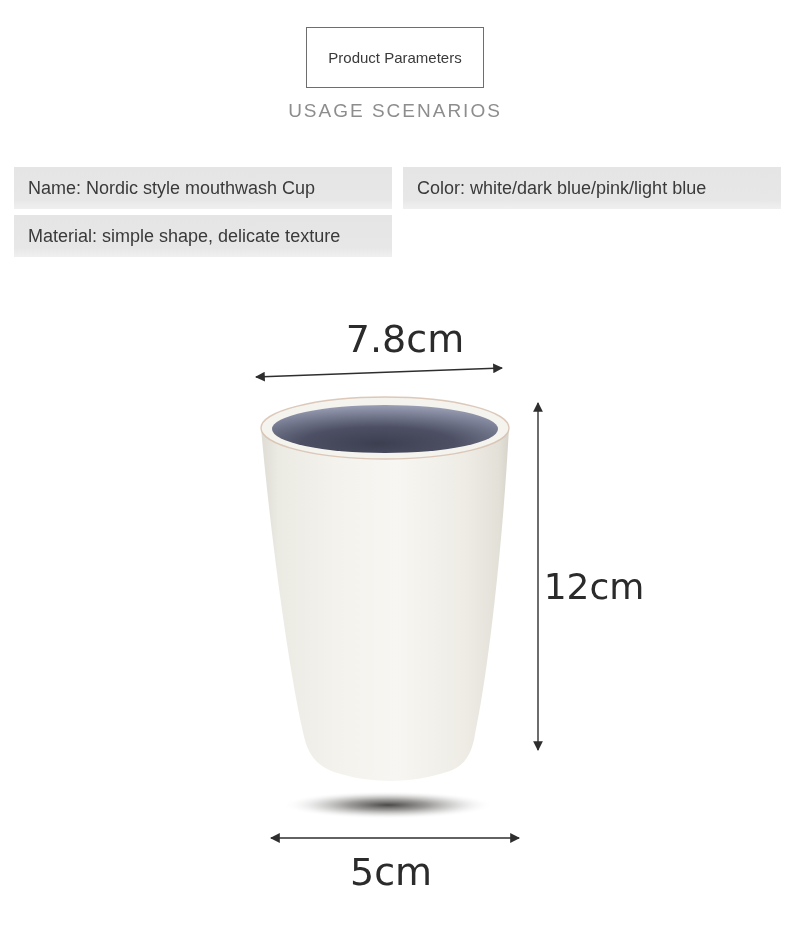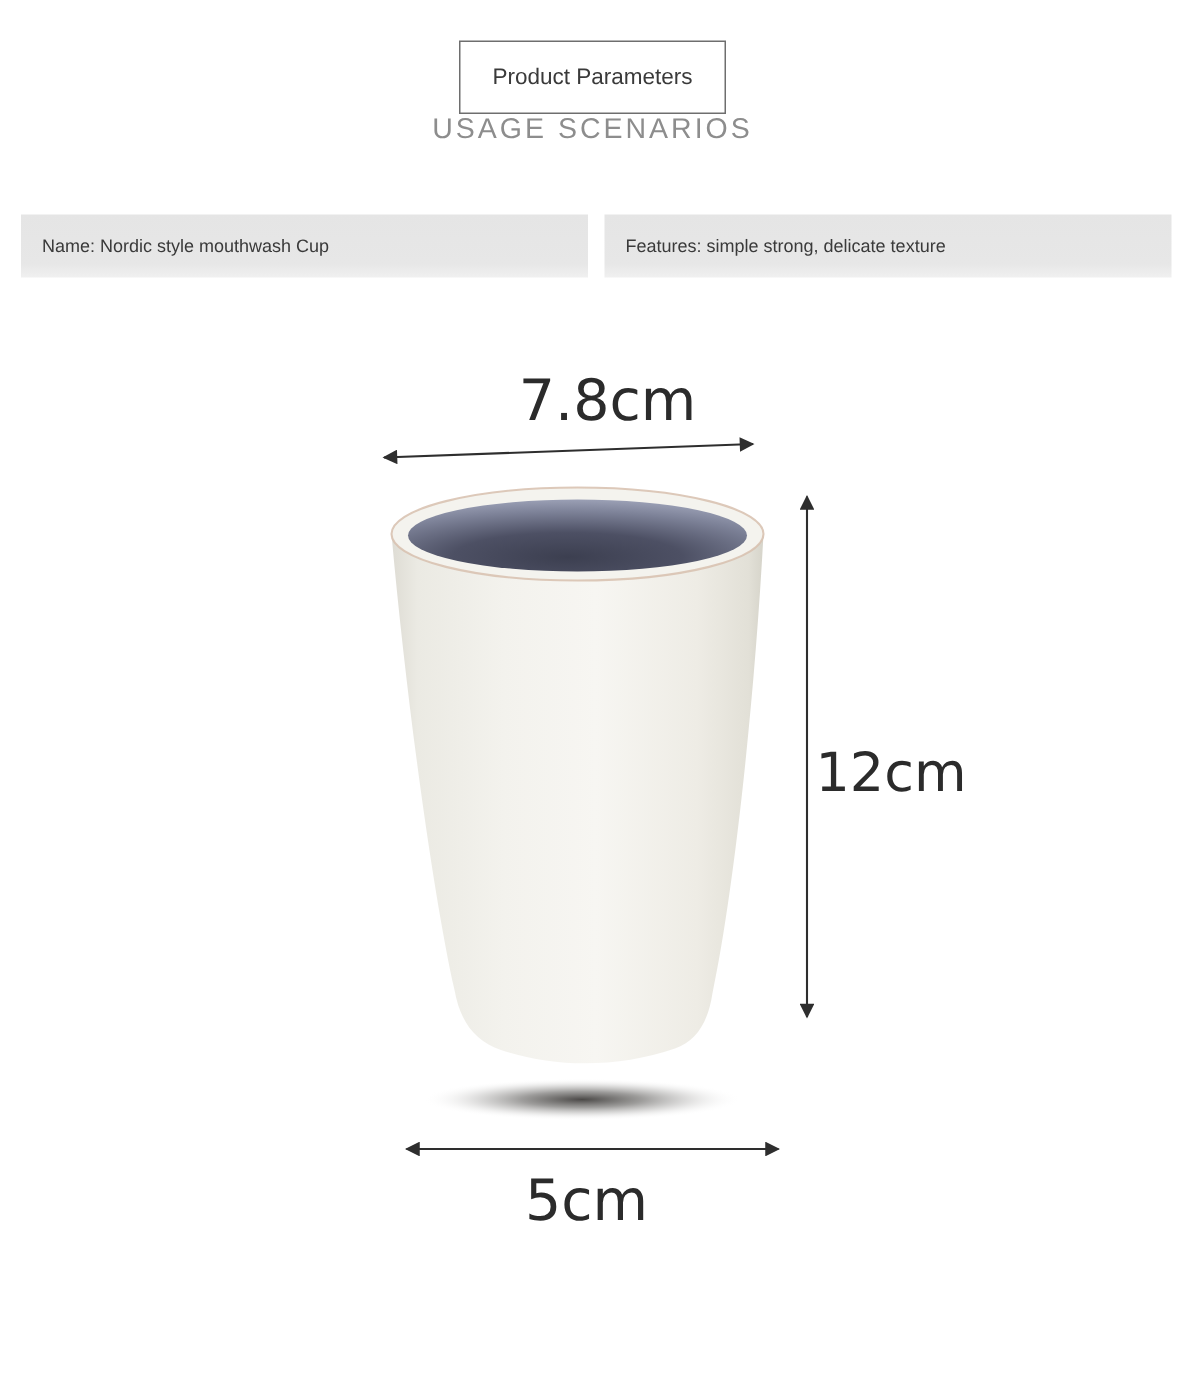--- a/index.html
+++ b/index.html
@@ -5,50 +5,51 @@
   * { margin: 0; padding: 0; box-sizing: border-box; }
   html, body { background: #ffffff; }
   body {
     width: 790px; height: 933px;
     font-family: "Liberation Sans", sans-serif;
     color: #333333;
     overflow: hidden;
     position: relative;
   }
   .param-button {
-    width: 178px; height: 49px;
+    width: 178px; height: 61px;
     margin: 27px auto 0 auto;
     border: 1px solid #6e6e6e;
     display: flex; align-items: center; justify-content: center;
     font-size: 15px; color: #3a3a3a;
     background: #ffffff;
     text-align: center;
   }
   .section-title {
+    margin-top: 12px;
     text-align: center;
     font-size: 19px;
     font-weight: 400;
     color: #8d8d8d;
     letter-spacing: 2px;
     font-family: "Liberation Sans", sans-serif;
   }
   .param-grid {
     margin-top: 45px;
     padding: 0 9px 0 14px;
     display: grid;
     grid-template-columns: 1fr 1fr;
     column-gap: 11px;
     row-gap: 6px;
   }
   .param-cell {
     height: 42px;
     background: linear-gradient(to bottom, #e5e5e5 0%, #e7e7e7 78%, #f0f0f0 100%);
     display: flex; align-items: center;
     padding-left: 14px;
-    font-size: 12px;
+    font-size: 18px;
     color: #3a3a3a;
   }
   .figure {
     position: relative;
     margin-top: 3px;
     width: 732px; height: 638px;
   }
   .figure svg { display: block; }
   .dim-label {
     font-family: "DejaVu Sans", "Liberation Sans", sans-serif;
@@ -59,21 +60,22 @@
 <body>
 
 <div class="page">
 
   <div class="param-button">Product Parameters</div>
 
   <div class="section-title">USAGE SCENARIOS</div>
 
   <div class="param-grid">
     <div class="param-cell">Name: Nordic style mouthwash Cup</div>
-    <div class="param-cell">Features: simple strong, delicate texture</div>
+    <div class="param-cell">Color: white/dark blue/pink/light blue</div>
+    <div class="param-cell">Material: simple shape, delicate texture</div>
   </div>
 
   <div class="figure">
     <svg width="790" height="638" viewBox="0 0 790 638">
       <defs>
         <linearGradient id="bodyGrad" x1="0" y1="0" x2="1" y2="0">
           <stop offset="0" stop-color="#dedcd4"></stop>
           <stop offset="0.07" stop-color="#ebeae3"></stop>
           <stop offset="0.30" stop-color="#f3f2ed"></stop>
           <stop offset="0.55" stop-color="#f7f6f2"></stop>

